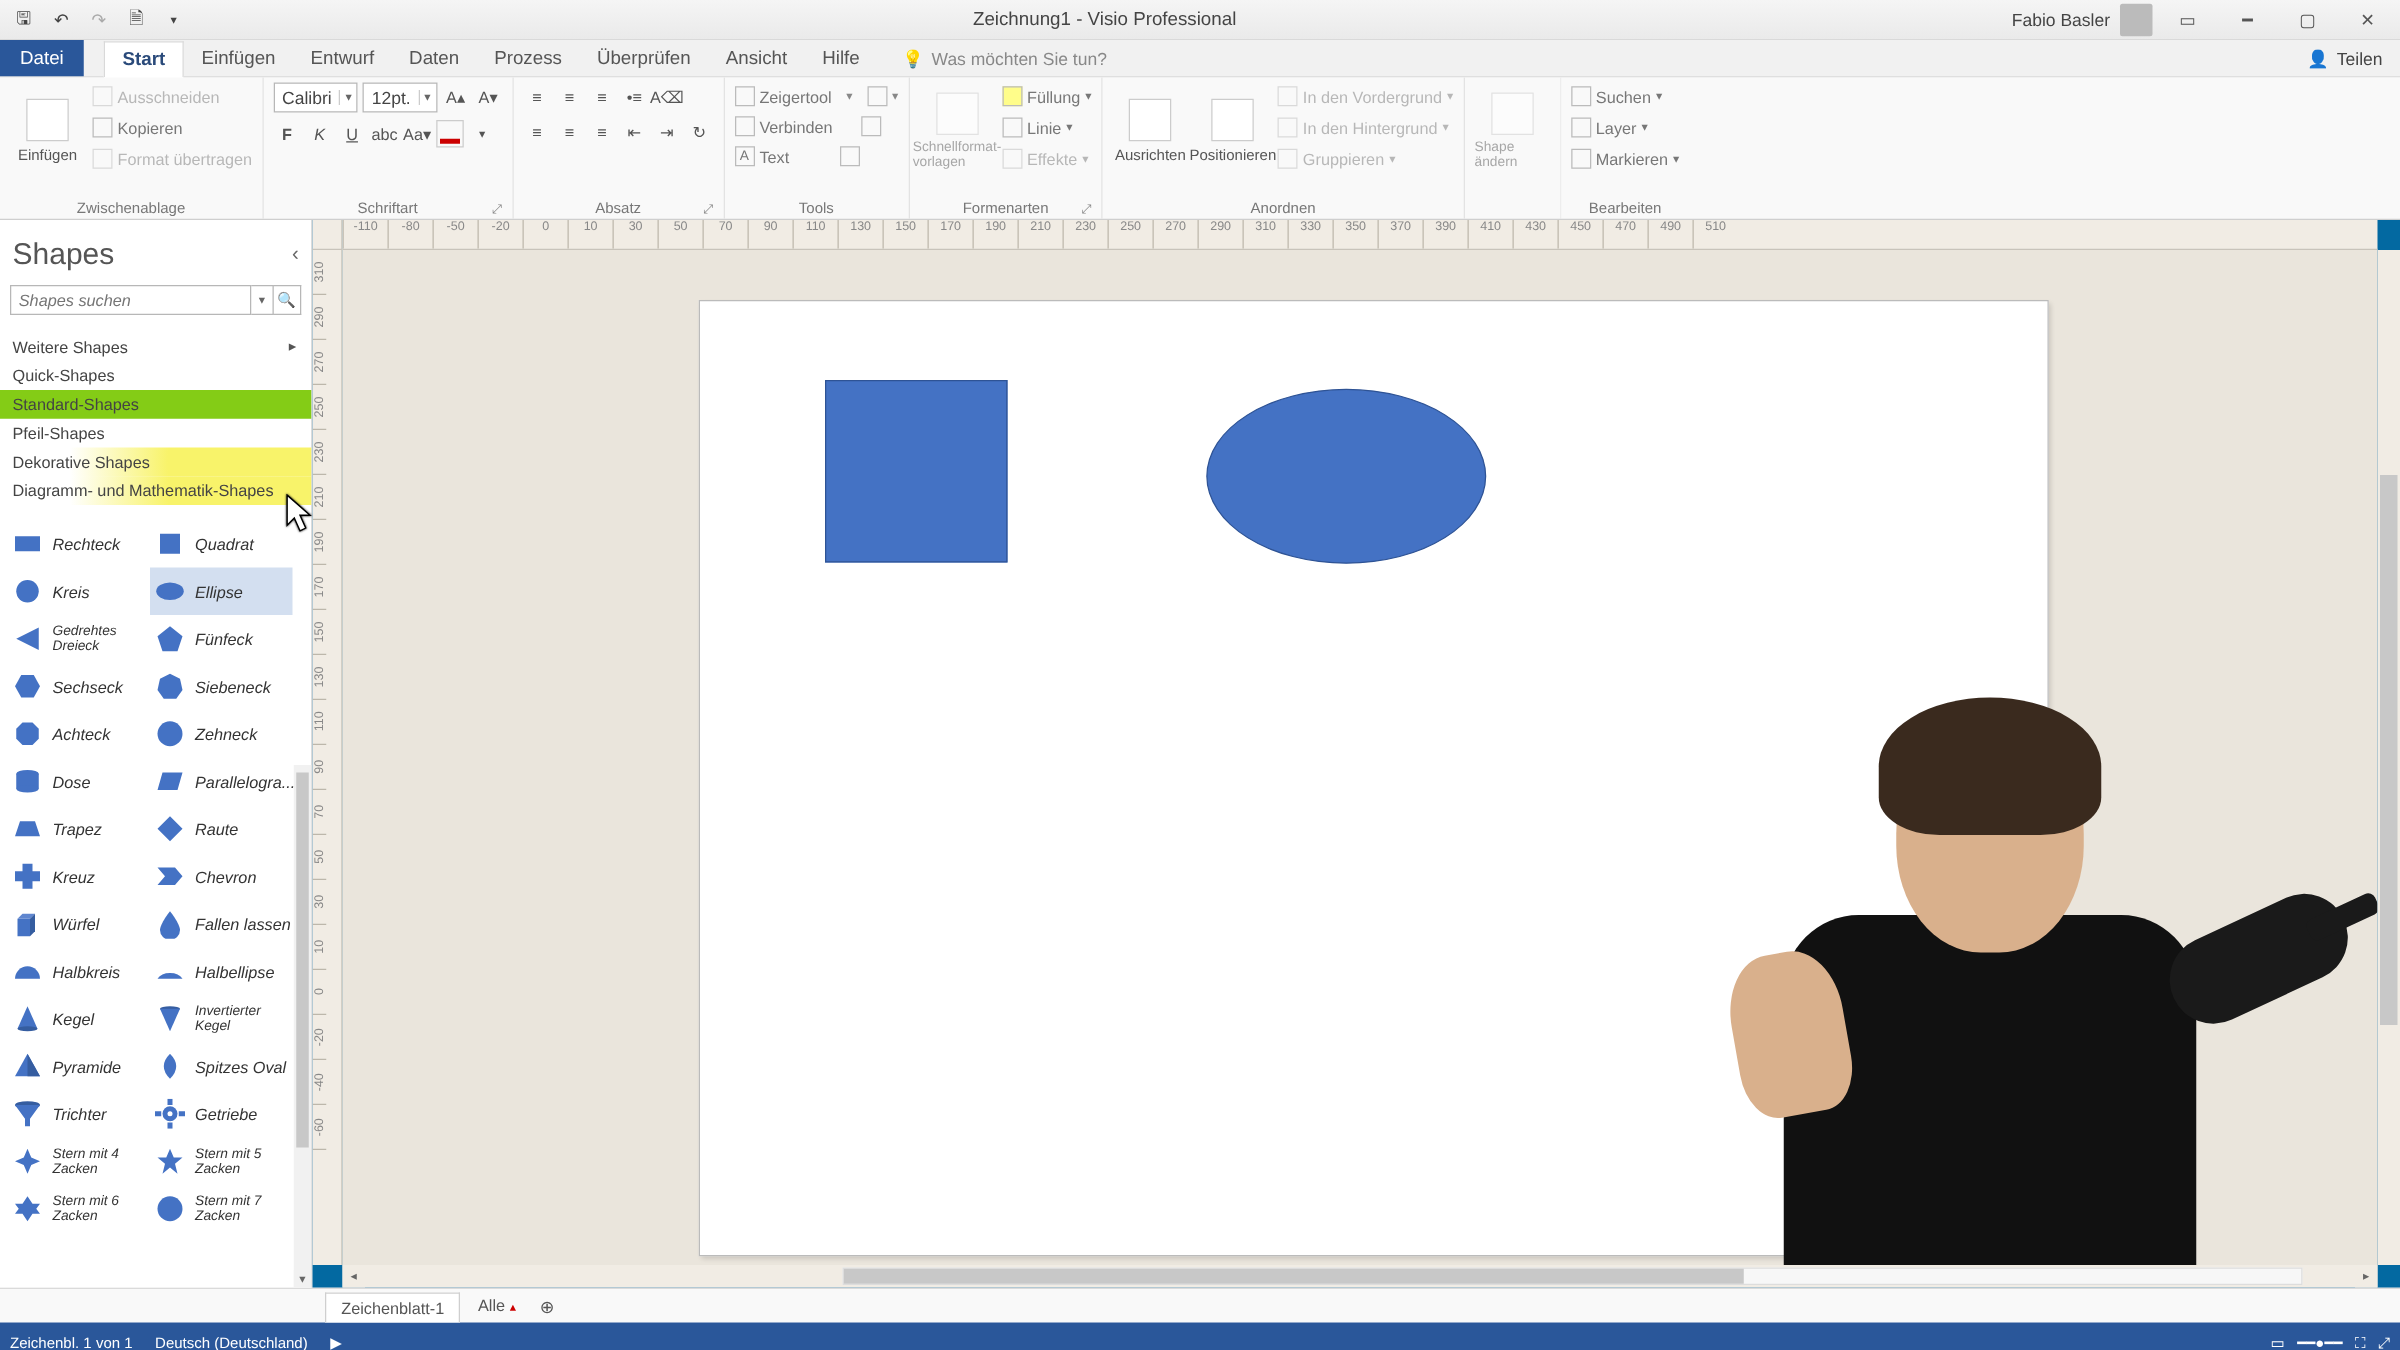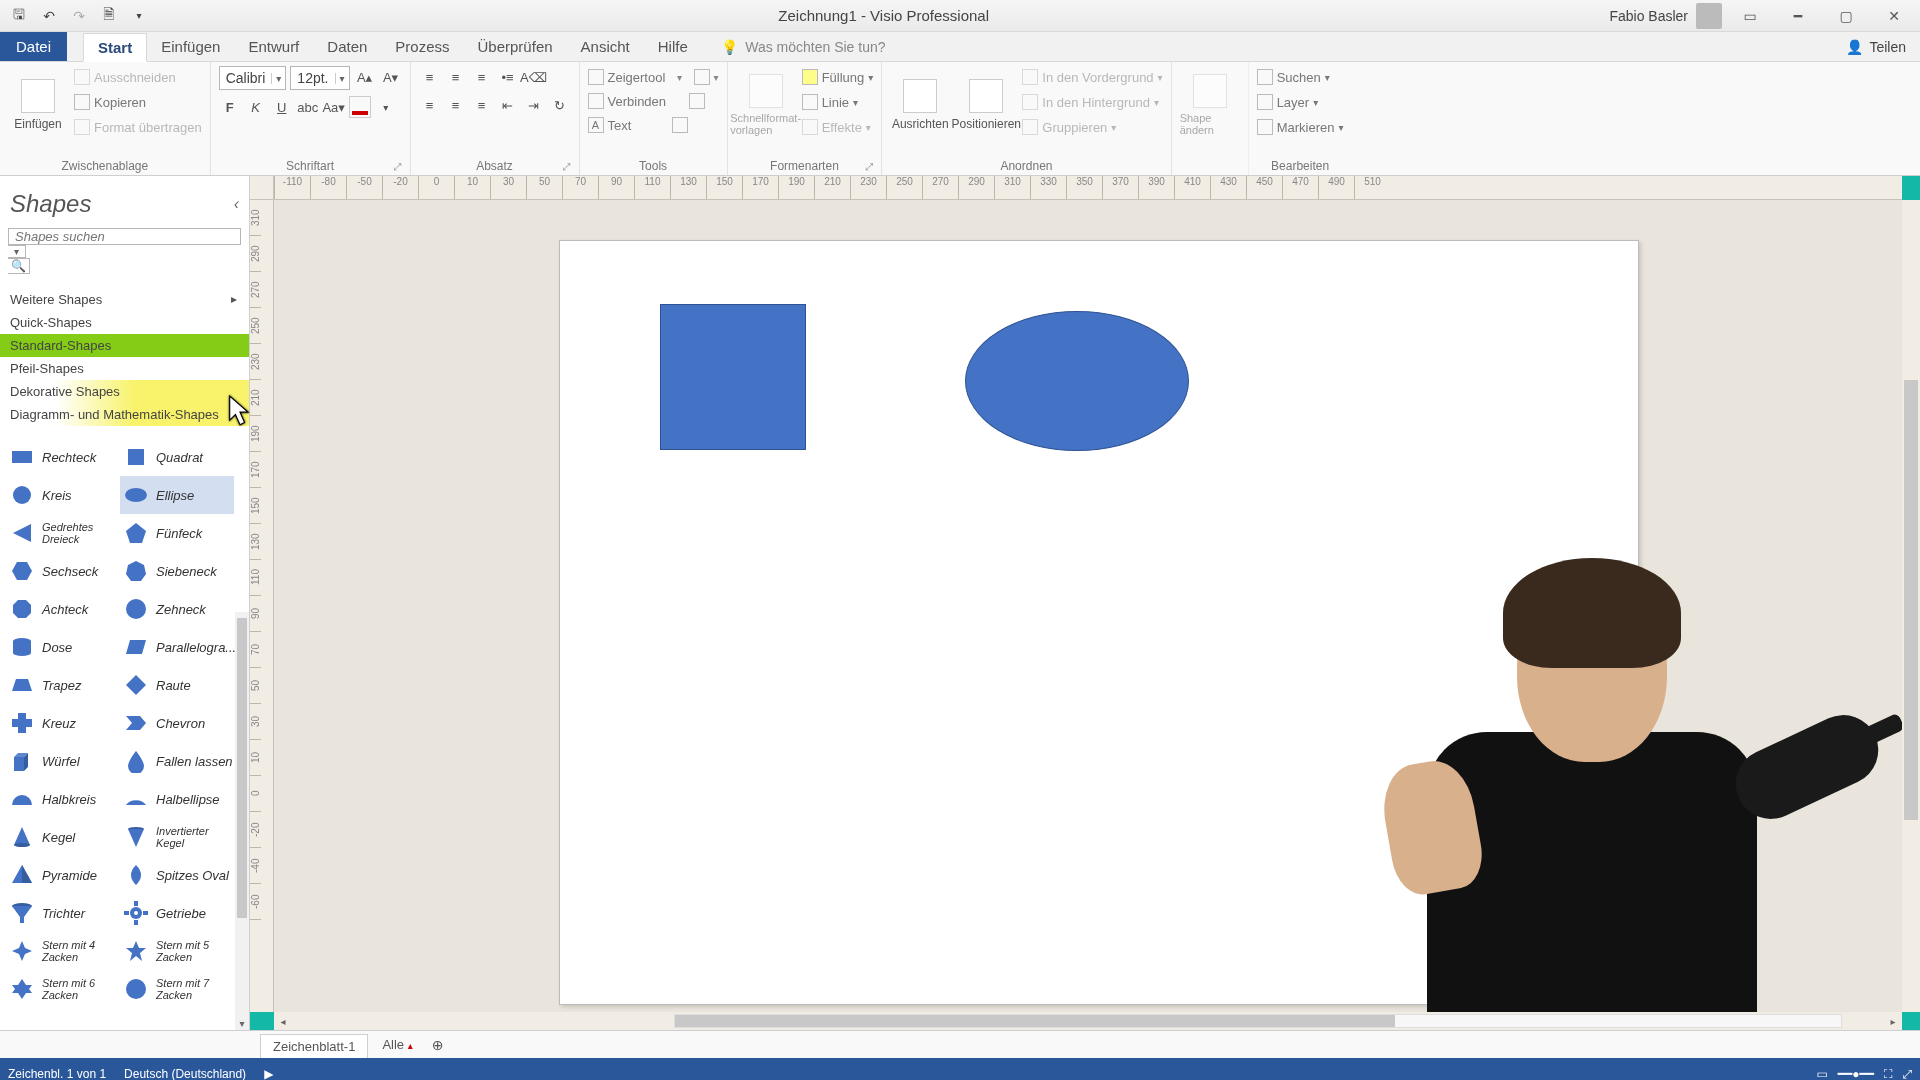--- a/index.html
+++ b/index.html
@@ -38,43 +38,43 @@
 .combo span { padding:0 6px; font-size:14px; }
 .combo .dd { width:14px; text-align:center; color:#666; font-size:10px; border-left:1px solid #ccc; }
 .iconrow { display:flex; gap:4px; }
 .iconrow .ib { width:22px; height:22px; border:1px solid transparent; display:flex; align-items:center; justify-content:center; font-size:13px; color:#555; }
 .colorbox { width:22px; height:22px; border:1px solid #ccc; position:relative; }
 .colorbox::after { content:""; position:absolute; left:2px; right:2px; bottom:2px; height:4px; background:#c00; }
 
 
 .workspace { display:flex; height: calc(1080px - 32px - 30px - 114px - 28px - 22px); }
 .shapes-pane { width: 250px; background:#fff; border-right:1px solid #cfcfcf; display:flex; flex-direction:column; position:relative; }
-.shapes-title { font-size: 24px; color:#555; padding: 14px 10px 10px 10px; display:flex; align-items:center;font-style:italic; }
+.shapes-title { font-size: 24px; color:#555; padding: 14px 10px 10px 10px; display:flex; align-items:center; }
 .collapse-btn { margin-left:auto; font-size:16px; color:#666; }
-.search-row { display:flex; margin:0 8px 8px 8px;flex-direction:column; }
+.search-row { display:flex; margin:0 8px 8px 8px; }
 .search-input { flex:1; border:1px solid #b7b7b7; height:24px; padding:0 6px; font-size:13px; font-style:italic; color:#888; }
 .search-dd { width:18px; border:1px solid #b7b7b7; border-left:none; display:flex; align-items:center; justify-content:center; font-size:10px; color:#666; }
 .search-btn { width:22px; border:1px solid #b7b7b7; border-left:none; display:flex; align-items:center; justify-content:center; font-size:12px; color:#444; }
 .cat-list { padding: 6px 0; }
 .cat-item { padding: 4px 10px; font-size: 13px; color:#444; cursor:default; position:relative; }
 .cat-item .arrow { position:absolute; right:12px; font-size:12px; color:#555; }
 .cat-item.active { background:#84cc16; font-weight:400; }
 .cat-item.highlight { background: radial-gradient(circle at 90% 50%, #f8f36a 0%, #f8f36a 40%, transparent 75%); }
 .shape-grid { flex:1; overflow:hidden; padding: 6px 2px 6px 6px; font-style: italic; }
 .shape-grid .row { display:flex; }
 .shape-cell { width:114px; height:38px; display:flex; align-items:center; gap:8px; padding-left:4px; font-size:13px; color:#333; }
 .shape-cell.sel { background:#d3dff0; }
 .shape-ic { width:24px; height:24px; display:flex; align-items:center; justify-content:center; }
 .shape-ic svg { width:24px; height:24px; }
 .shape-scroll { position:absolute; right:0; top:436px; bottom:0; width:14px; background:#f1f1f1; }
 .shape-scroll .thumb { position:absolute; left:2px; right:2px; top:6px; height:300px; background:#c8c8c8; }
 .shape-expand { position:absolute; right:0; bottom:0; width:14px; height:14px; display:flex; align-items:center; justify-content:center; font-size:10px; color:#666; background:#f1f1f1; }
 
 
-.canvas-wrap { flex:1; position:relative; background:#14b8a6; display:flex; flex-direction:column; }
+.canvas-wrap { flex:1; position:relative; background:#0369a1; display:flex; flex-direction:column; }
 .corner-box { position:absolute; left:0; top:0; width:24px; height:24px; background:#f1ece4; border-right:1px solid #c8c3ba; border-bottom:1px solid #c8c3ba; }
 .ruler-h { position:absolute; left:24px; right:18px; top:0; height:24px; background:#f1ece4; border-bottom:1px solid #c8c3ba; overflow:hidden; }
 .ruler-h .ticks { display:flex; height:100%; }
 .tick { position:relative; width:36px; border-left:1px solid #bdb7ab; display:flex; align-items:flex-start; justify-content:center; font-size:10px; color:#888; }
 .ruler-v { position:absolute; left:0; top:24px; bottom:18px; width:24px; background:#f1ece4; border-right:1px solid #c8c3ba; overflow:hidden; }
 .vtick { height:36px; border-top:1px solid #bdb7ab; font-size:10px; color:#888; text-align:center; writing-mode: vertical-rl; transform: rotate(180deg); display:flex; align-items:center; justify-content:center; }
 .draw-area { position:absolute; left:24px; top:24px; right:18px; bottom:18px; background:#eae5dc; overflow:hidden; }
 .page { position:absolute; left:285px; top:40px; width:1080px; height:765px; background:#fff; border:1px solid #bbb; box-shadow: 2px 2px 4px rgba(0,0,0,0.15); }
 .rect-shape { position:absolute; left:100px; top:63px; width:146px; height:146px; background:#4472c4; border:1px solid #2e5395; }
 .ellipse-shape { position:absolute; left:405px; top:70px; width:224px; height:140px; background:#4472c4; border:1px solid #2e5395; border-radius:50%; }

